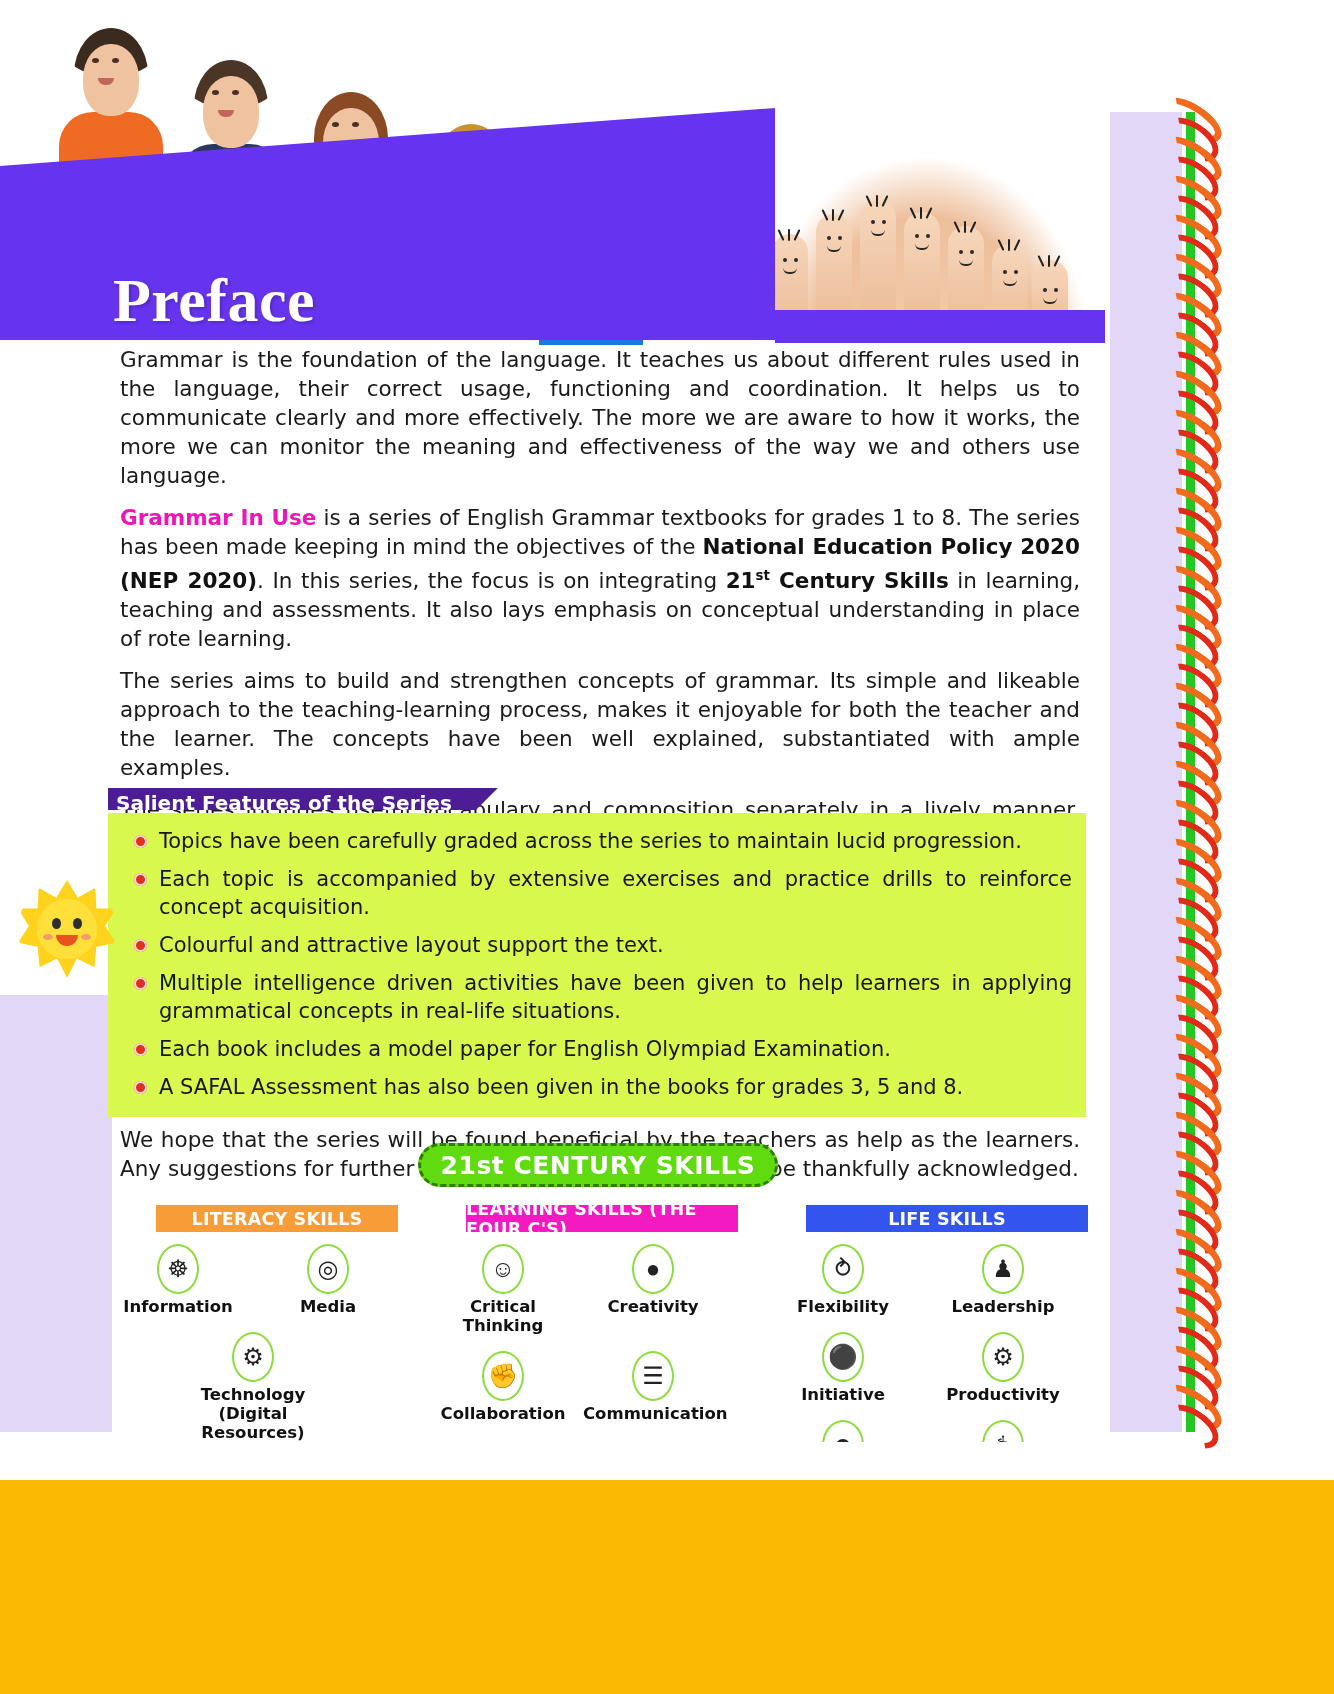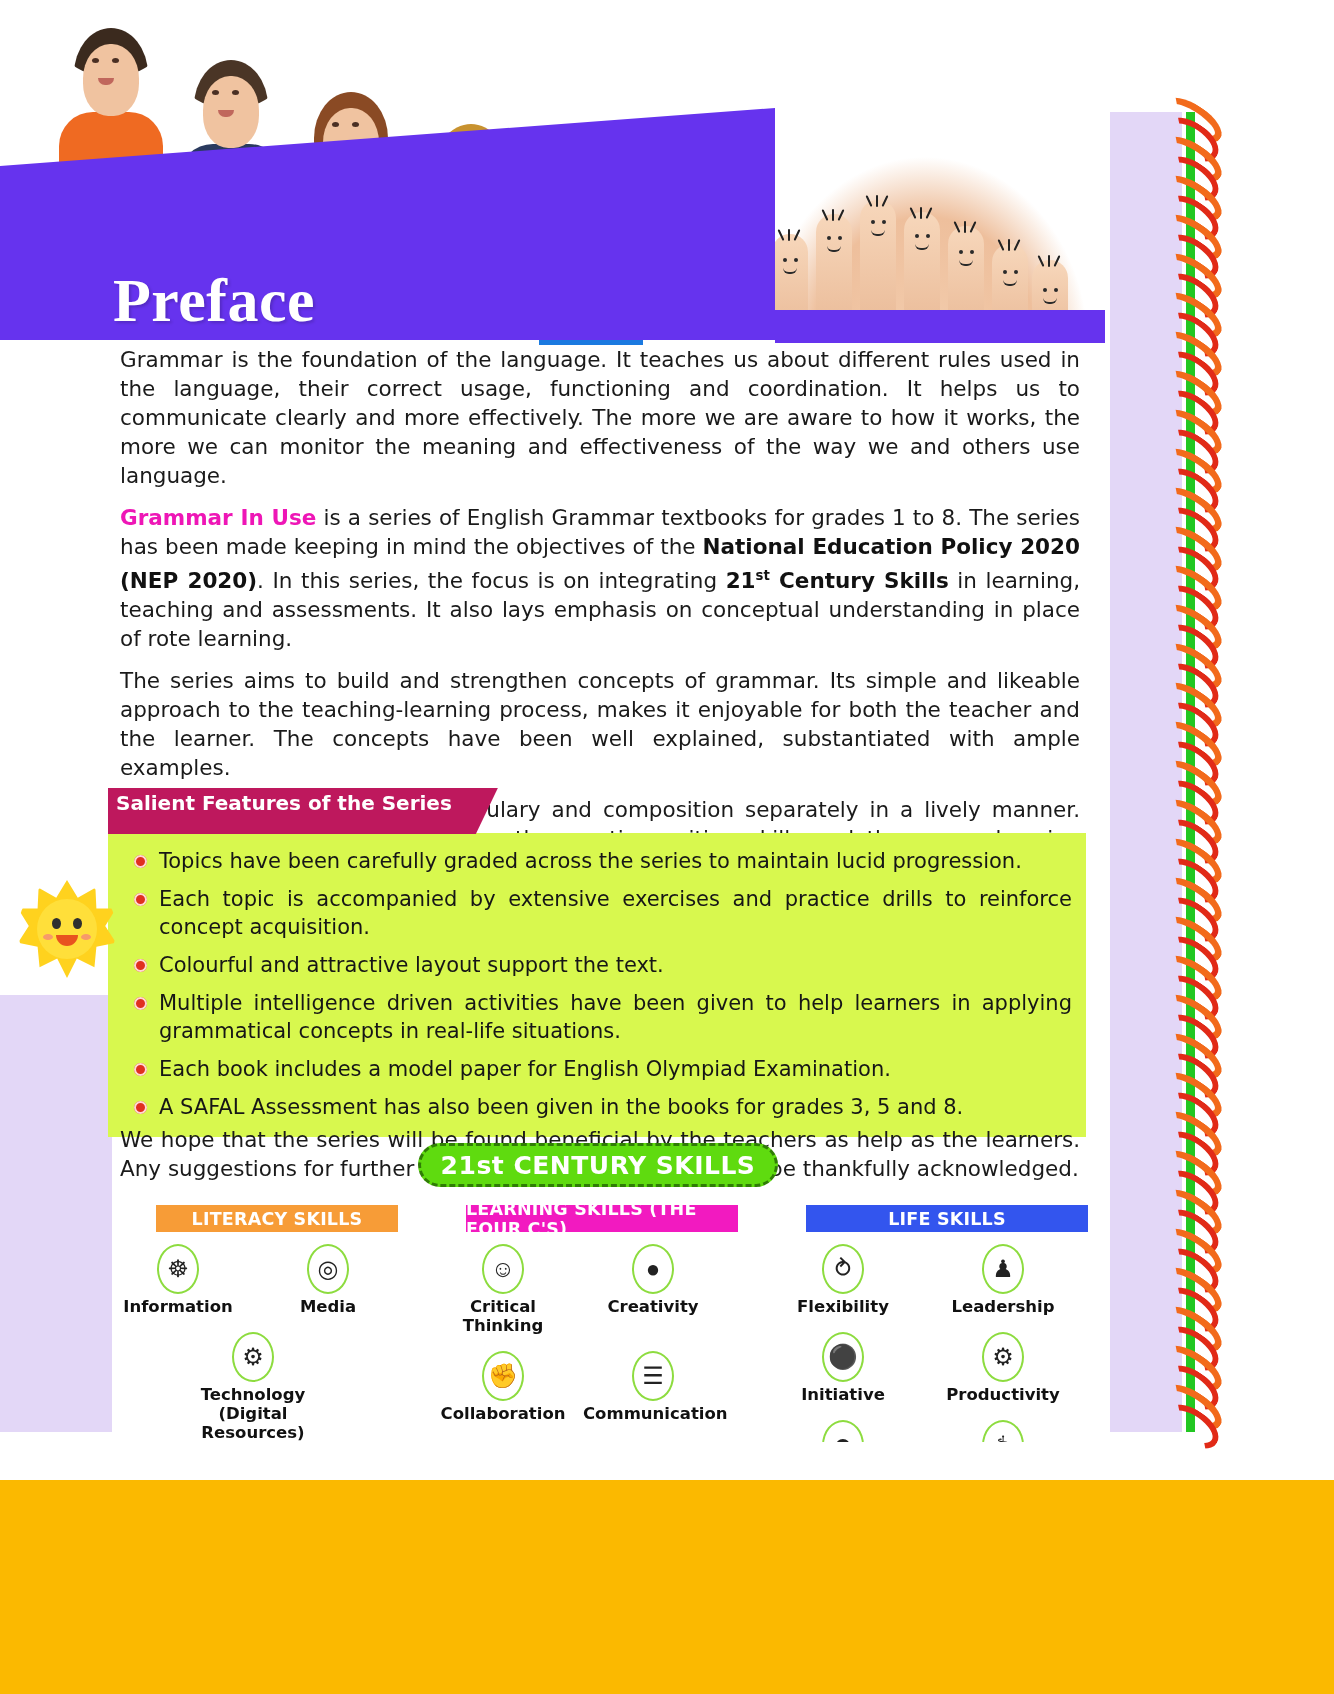--- a/index.html
+++ b/index.html
@@ -112,22 +112,22 @@
   }
   .brand { color: #ee16b6; font-weight: bold; }
   b.strong { font-weight: bold; color:#111; }
   sup { font-size: 0.62em; vertical-align: super; }
 
   
   .features {
     position: absolute; left: 108px; top: 788px; width: 978px;
   }
   .feat-tab {
-    position: relative; display: inline-block; height: 46px; padding: 3px 46px 3px 8px;
-    background: #be185d; color: #ffffff; font-size: 20px; font-weight: bold;
+    position: relative; display: inline-block; height: 22px; padding: 3px 46px 3px 8px;
+    background: #4c1d95; color: #ffffff; font-size: 20px; font-weight: bold;
     font-family: "DejaVu Sans", sans-serif;
     clip-path: polygon(0 0, 100% 0, calc(100% - 22px) 100%, 0 100%);
     line-height: 24px;
   }
   .feat-body {
     background: #d8f84e; padding: 14px 14px 14px 16px; margin-top: -1px;
   }
   .feat-item {
     display: flex; align-items: flex-start; gap: 12px;
     font-size: 21px; line-height: 28px; color: #161616; margin-bottom: 10px;

